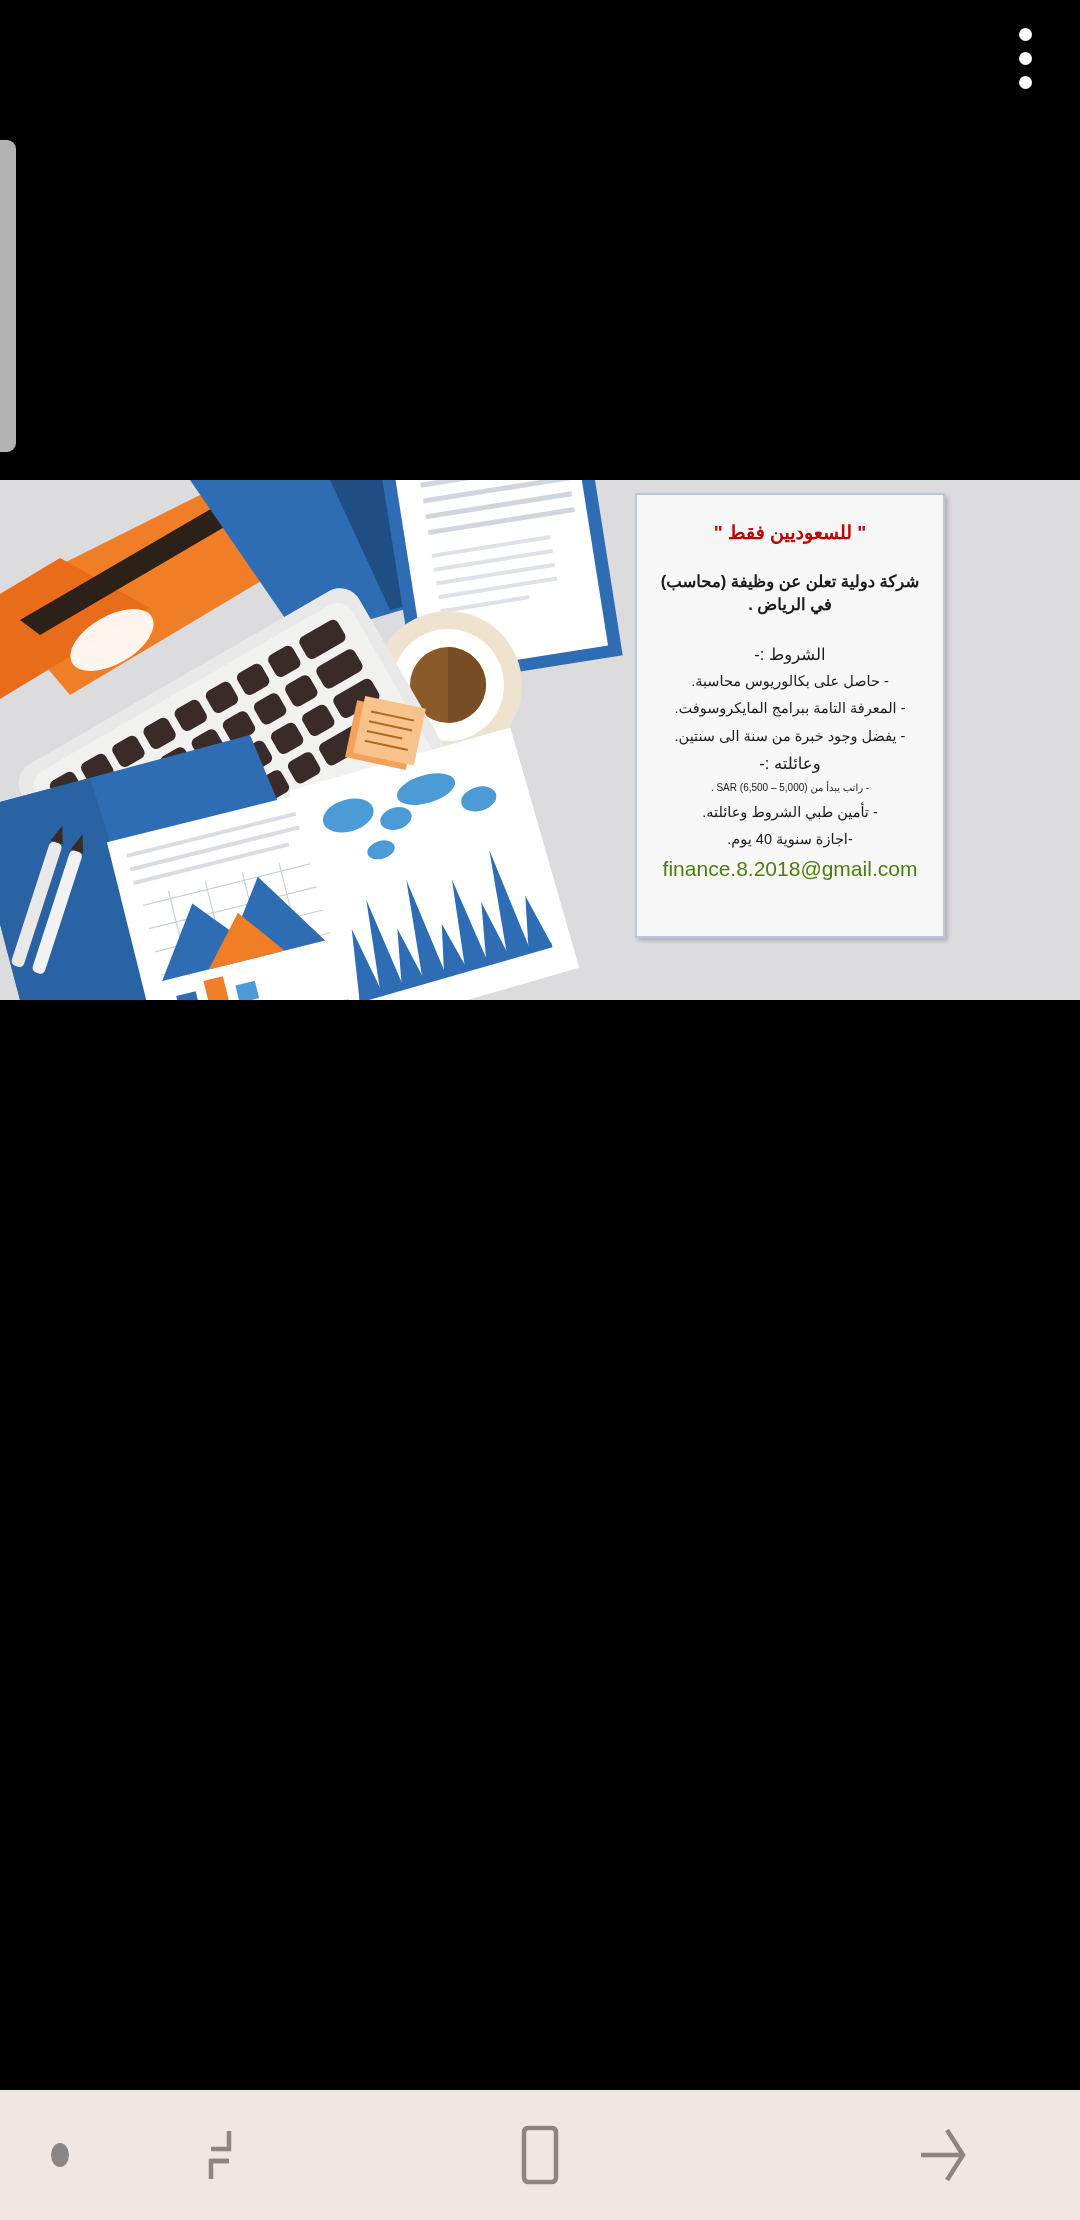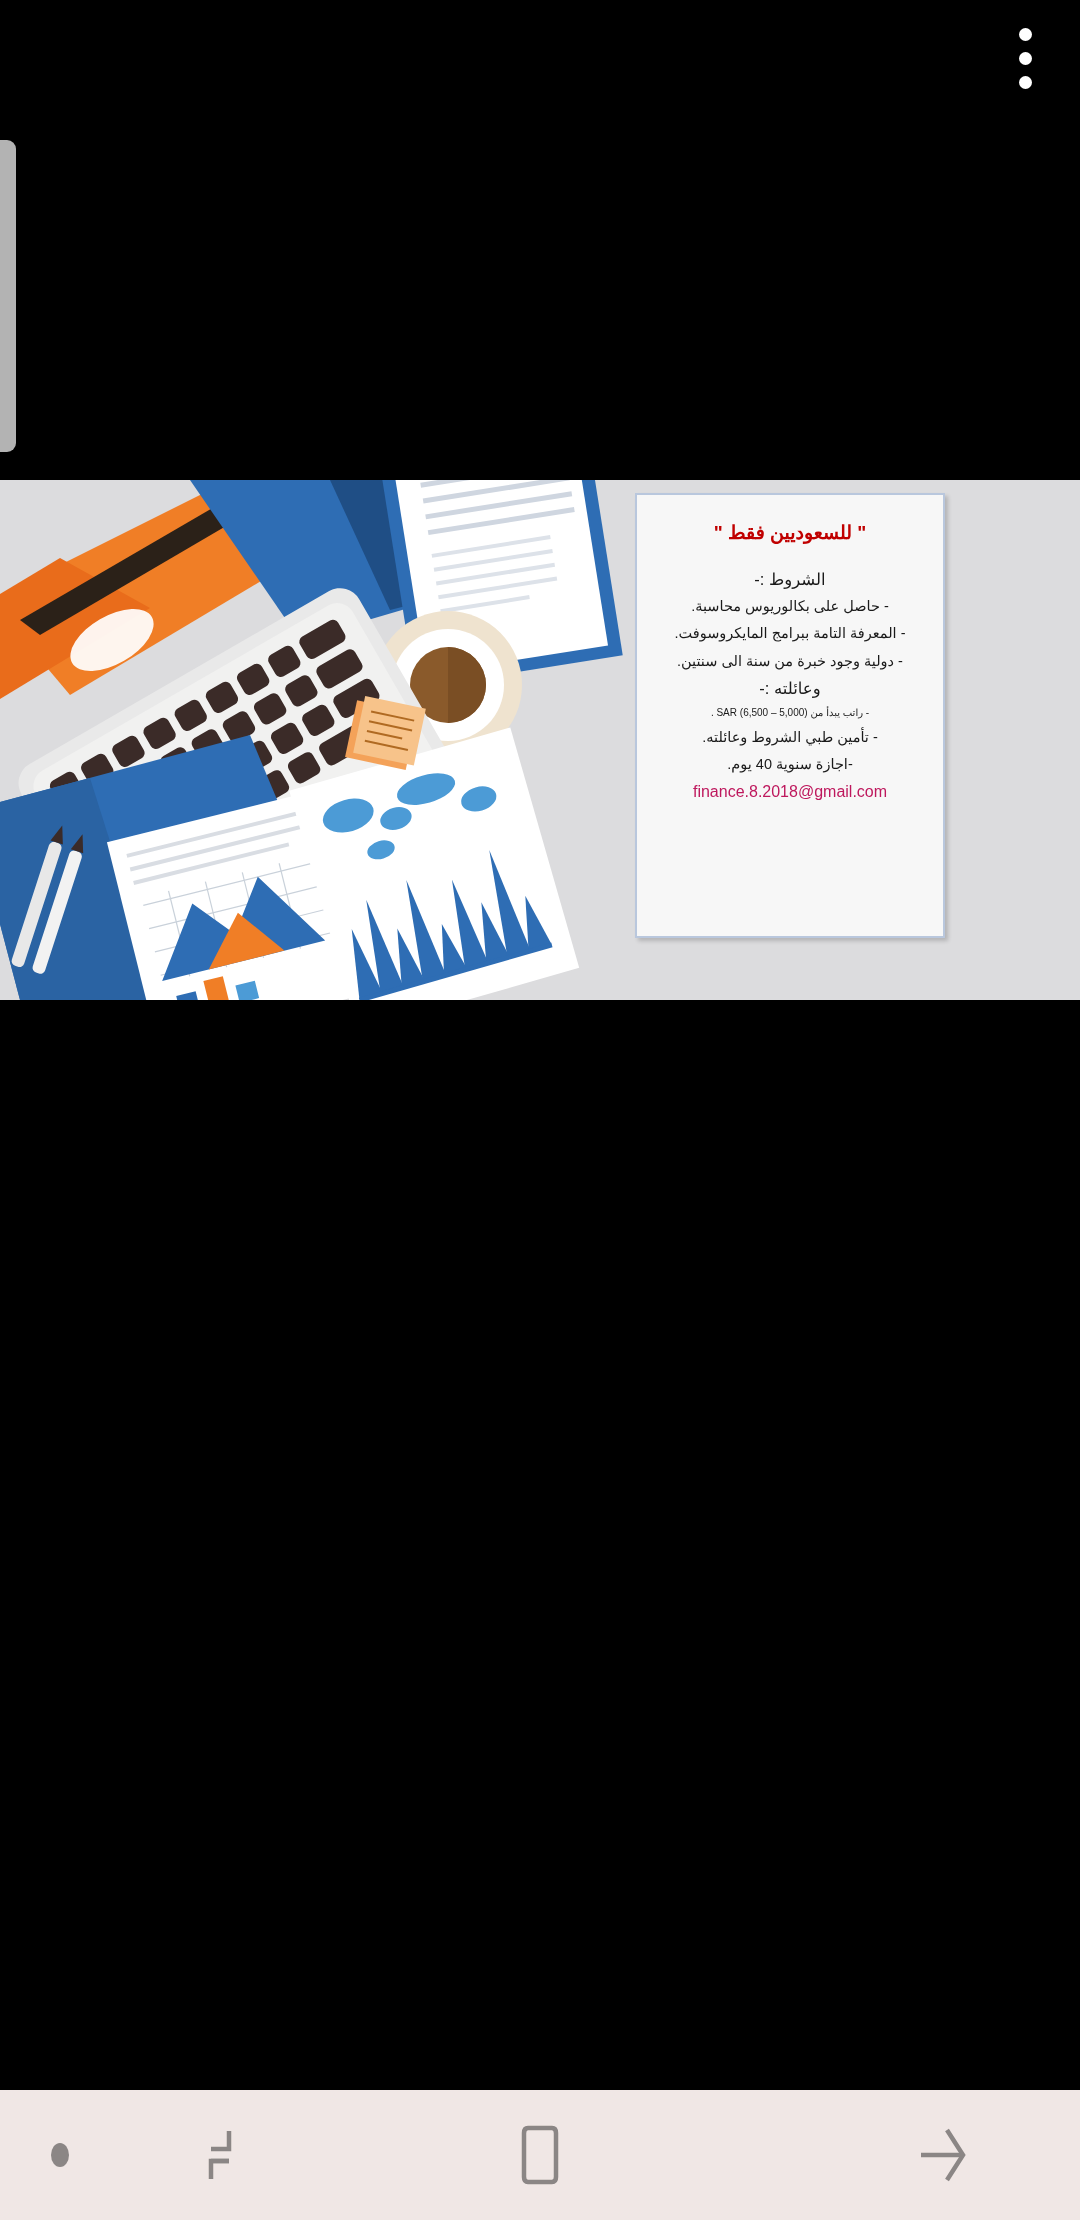--- a/index.html
+++ b/index.html
@@ -131,23 +131,23 @@
   }
 
   .ad-footer {
     font-weight: bold;
     font-size: 15.5px;
     line-height: 1.4;
     margin: 24px 0 0 0;
   }
   .ad-email {
     direction: ltr;
-    font-size: 16px;
+    font-size: 21px;
     margin: 5px 0 0 0;
-    color: #be185d;
+    color: #4d7c0f;
   }
 
   
   #nav-bar {
     position: absolute;
     left: 0;
     bottom: 0;
     width: 1080px;
     height: 130px;
     background: #f0e7e5;
@@ -349,26 +349,27 @@
             <line x1="366" y1="266" x2="410" y2="266"></line>
           </g>
         </g>
       </svg>
     </div>
 
     <div id="ad-card">
 
       <p class="ad-headline">" للسعوديين فقط "</p>
 
+      <p class="ad-intro">شركة دولية تعلن عن وظيفة (محاسب) في الرياض .</p>
 
       <p class="sec-head">الشروط :-</p>
 
       <p class="bullet">- حاصل على بكالوريوس محاسبة.</p>
       <p class="bullet">- المعرفة التامة ببرامج المايكروسوفت.</p>
-      <p class="bullet">- دولية وجود خبرة من سنة الى سنتين.</p>
+      <p class="bullet">- يفضل وجود خبرة من سنة الى سنتين.</p>
 
       <p class="sec-head">وعائلته :-</p>
 
       <p class="bullet salary">- راتب يبدأ من (5,000 – 6,500) SAR .</p>
       <p class="bullet">- تأمين طبي الشروط وعائلته.</p>
       <p class="bullet">-اجازة سنوية 40 يوم.</p>
 
 
       <p class="ad-email">finance.8.2018@gmail.com</p>
     </div>

